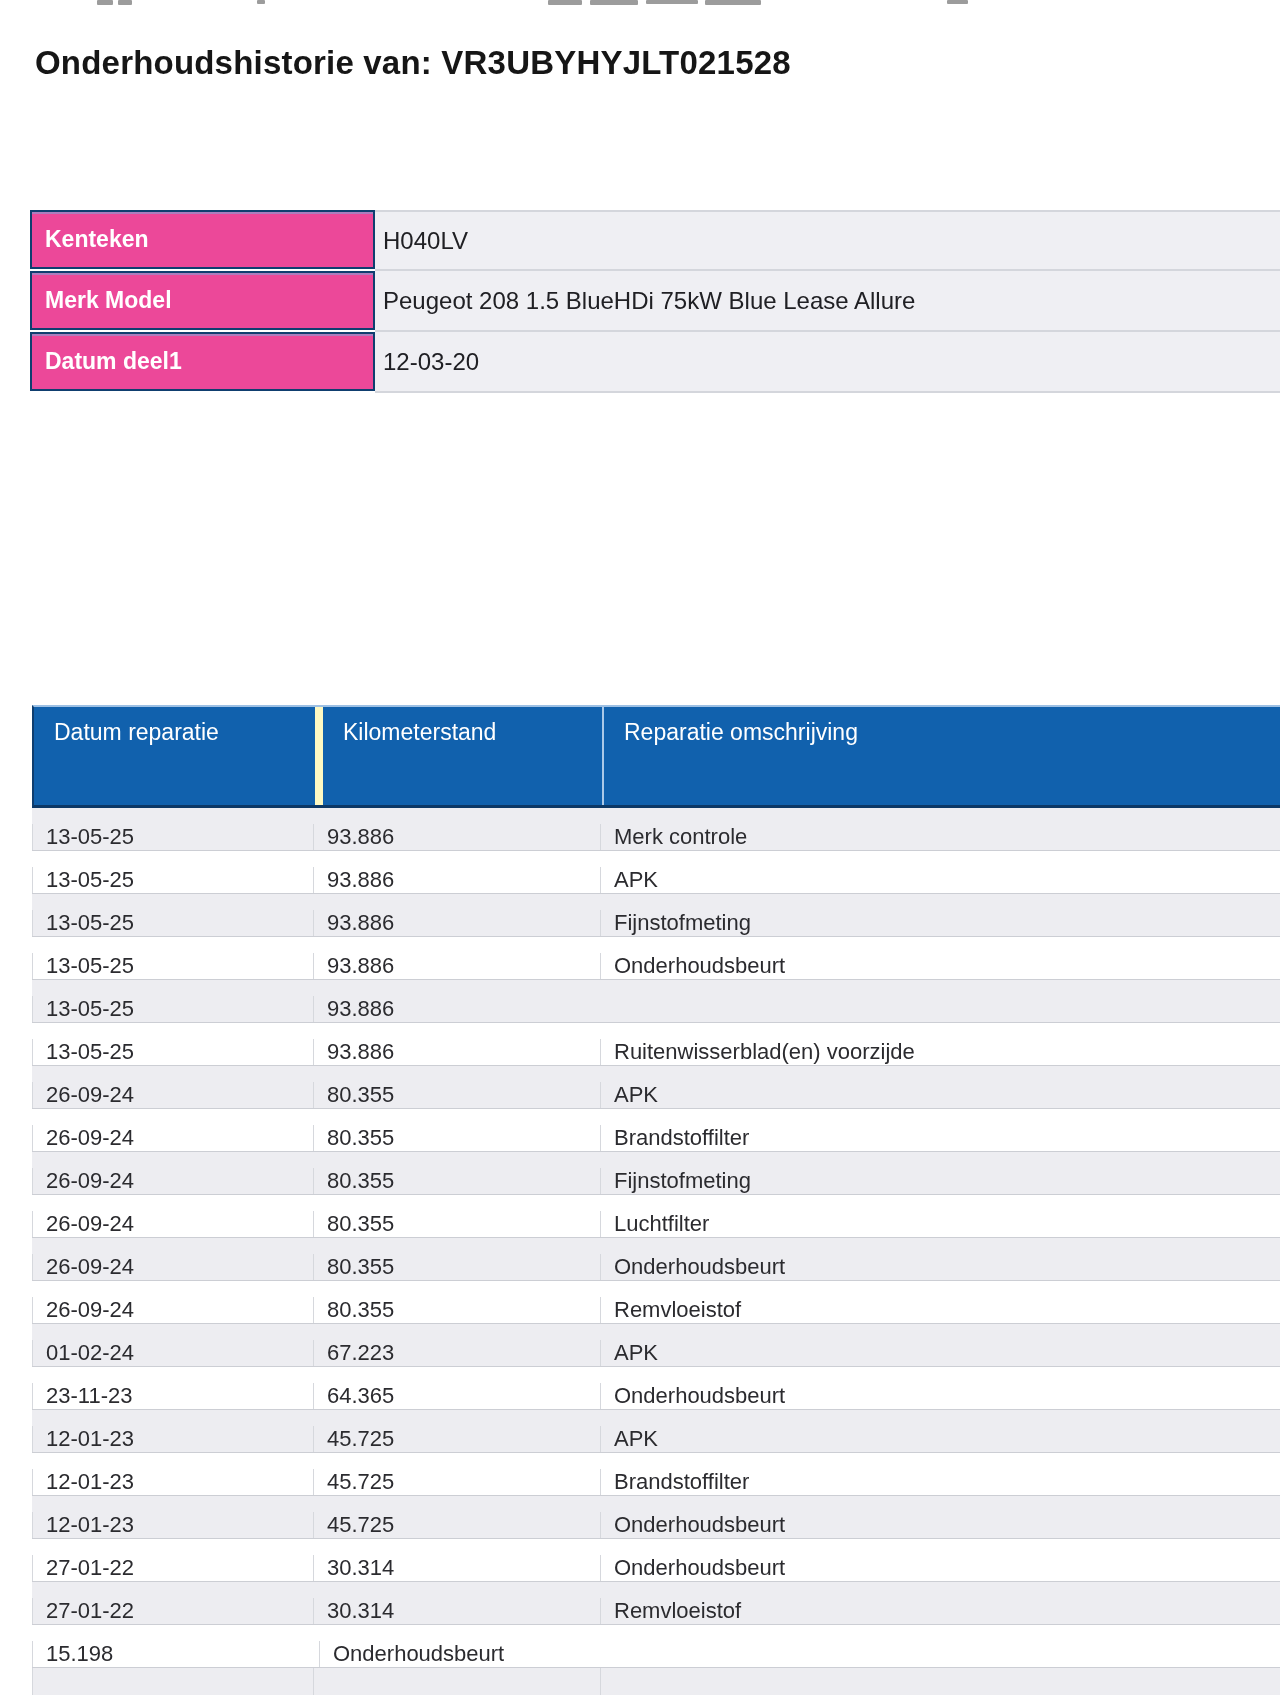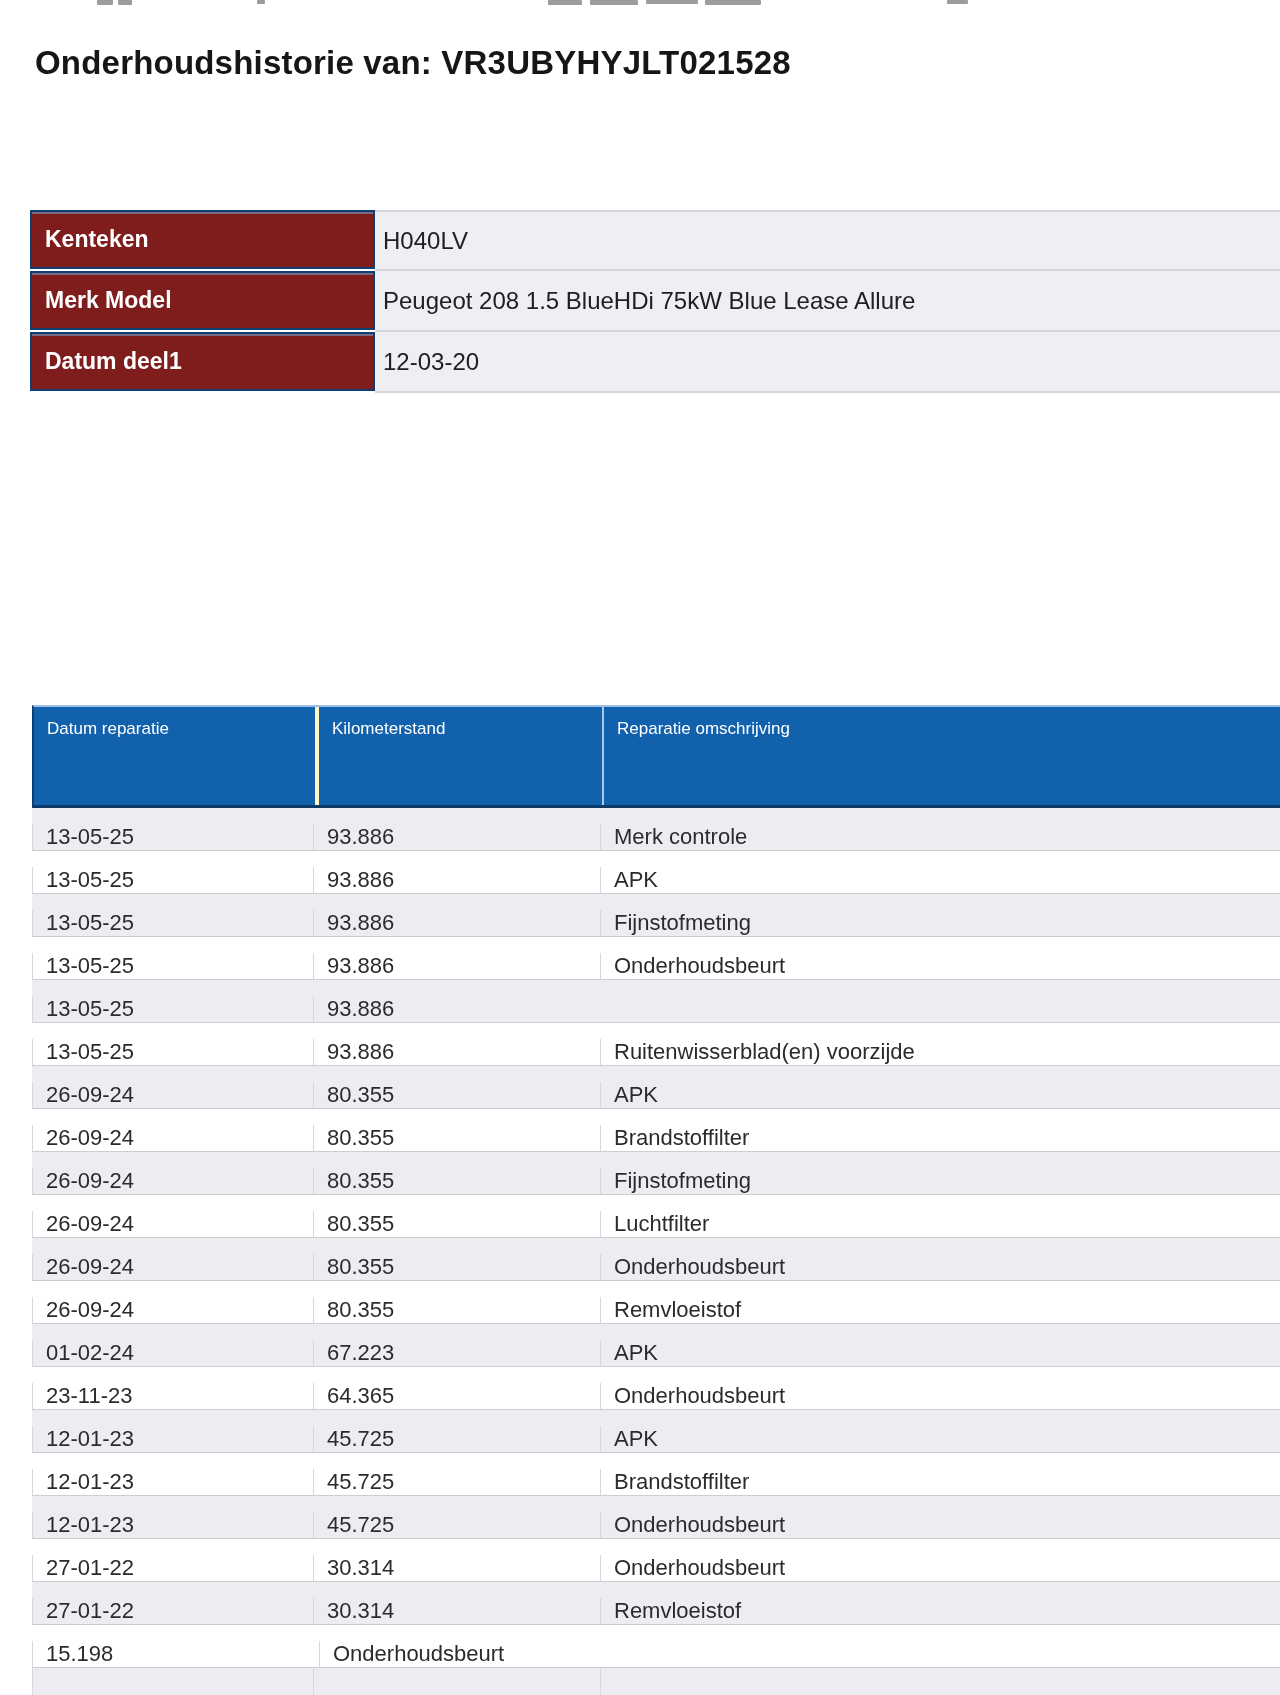--- a/index.html
+++ b/index.html
@@ -20,21 +20,21 @@
     font-size:33px;font-weight:700;color:#161616;letter-spacing:.2px;
     white-space:nowrap;
     margin-top:26px;
   }
 
   
   .vinfo{position:absolute;left:30px;top:210px;right:0;}
   .vrow{display:flex;height:61px;}
   .vlabel{
     width:345px;height:59px;box-sizing:border-box;align-self:flex-start;
-    background:#7f1d1d;
+    background:#ec4899;
     border:2px solid #0f3e6f;
     box-shadow:inset 0 2px 0 rgba(120,170,220,.55);
     color:#ffffff;font-weight:700;font-size:23px;
     display:flex;align-items:center;padding-left:13px;
     margin-bottom:2px;
   }
   .vvalue{
     flex:1;height:61px;box-sizing:border-box;
     background:#efeff3;
     border-bottom:2px solid #d4d6dc;
@@ -45,23 +45,23 @@
 
   
   .htable{position:absolute;left:32px;top:705px;width:1248px;}
   .hheader{
     display:flex;height:103px;box-sizing:border-box;
     background:#1161ad;
     border-top:2px solid #9dc0e4;
     border-bottom:3px solid #0c3866;
     border-left:2px solid #0f3e6f;
   }
-  .hcol{box-sizing:border-box;padding:12px 0 0 13px;color:#ffffff;font-size:17px;}
+  .hcol{box-sizing:border-box;padding:12px 0 0 20px;color:#ffffff;font-size:23px;}
   .hc1{width:281px;}
-  .hc2{width:287px;border-left:4px solid #fef9c3;}
+  .hc2{width:287px;border-left:8px solid #fef9c3;}
   .hc3{flex:1;border-left:2px solid #abc9e8;}
 
   .hbody{width:100%;}
   .drow{
     display:flex;height:43px;box-sizing:border-box;
     background:#ffffff;border-bottom:1px solid #ccced4;align-items:flex-end;
   }
   .drow.alt{background:#ededf1;}
   .dcell{
     box-sizing:border-box;display:flex;align-items:center;

